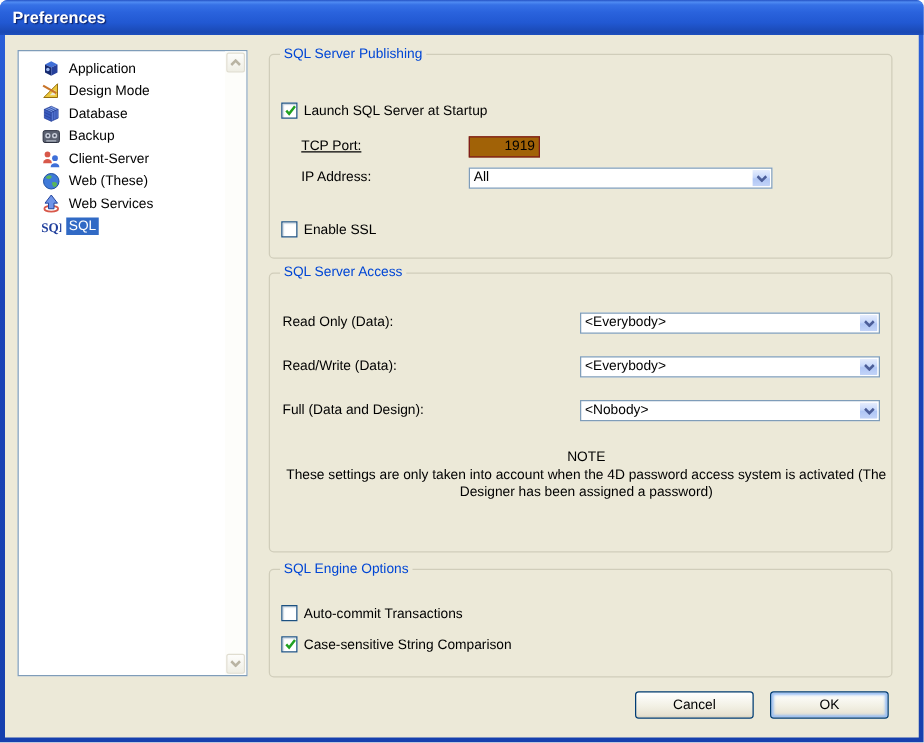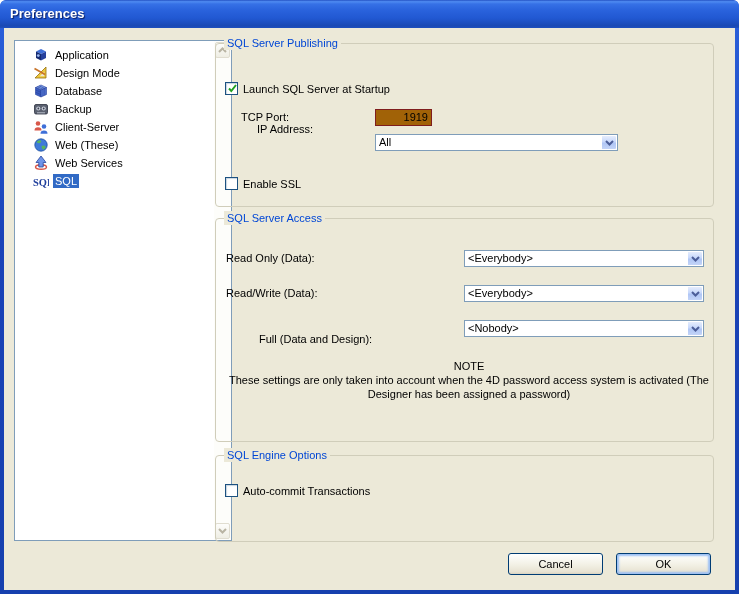--- a/index.html
+++ b/index.html
@@ -8,21 +8,21 @@
     background:linear-gradient(180deg,#2b62dd 0%,#1b43b8 40%,#1640ae 100%);
     border-radius:6px 6px 0 0;overflow:hidden;}
   .titlebar{position:absolute;top:0;left:0;right:0;height:28px;
     background:linear-gradient(180deg,#2452c4 0%,#4f8bf2 6%,#3671e6 14%,#2a63dd 35%,#2158d2 65%,#1a49b4 92%,#1e4fbe 100%);
     border-radius:6px 6px 0 0;}
   .titlebar .title{display:block;line-height:27px;padding-left:10px;color:#fff;
     font-weight:bold;font-size:13px;text-shadow:1px 1px 1px #0a1e63;}
   .content{position:absolute;left:4px;top:28px;width:731px;height:562px;background:#ece9d8;}
 
   
-  .listbox{position:absolute;left:10px;top:12px;width:218px;height:501px;
+  .listbox{position:absolute;left:10px;top:12px;width:184px;height:501px;
     background:#fff;border:1px solid #7f9db9;box-sizing:border-box;}
   .list-items{position:absolute;left:0;top:5px;right:17px;}
   .tree-item{height:18px;display:flex;align-items:center;padding-left:18px;cursor:default;}
   .tree-item .ticon{width:16px;height:16px;margin-right:4px;flex:0 0 16px;}
   .tree-item .tlabel{padding:1px 2px;white-space:nowrap;}
   .tree-item.selected .tlabel{background:#316ac5;color:#fff;}
   .scrollbar{position:absolute;top:0;right:0;width:17px;bottom:0;background:#fdfdfa;}
   .scroll-btn{position:absolute;right:1px;width:15px;height:16px;
     background:linear-gradient(180deg,#fdfdfb,#efeee4);
     border:1px solid #e0ddd0;border-radius:2px;box-sizing:border-box;
@@ -174,24 +174,24 @@
 
       <div class="cb-row" style="left:9px;top:38px;">
         <span class="checkbox">
           <svg width="13" height="13" viewBox="0 0 13 13">
               <path d="M3 6.5 L5.3 9 L10 3" fill="none" stroke="#21a121" stroke-width="2"></path>
             </svg>
         </span>
         <span>Launch SQL Server at Startup</span>
       </div>
 
-      <span class="field-label" style="left:25px;top:65px;">TCP Port:</span>
+      <span class="field-label" style="left:25px;top:65px;text-decoration:underline;">TCP Port:</span>
       <div class="text-field num" style="left:159px;top:65px;width:57px;">1919</div>
 
-      <span class="field-label" style="left:25px;top:77px;margin-left:16px;">IP Address:</span>
+      <span class="field-label" style="left:25px;top:90px;">IP Address:</span>
       <div class="combo" style="left:159px;top:90px;width:243px;">
         <span class="val">All</span>
         <span class="arrow-btn">
           <svg width="9" height="6" viewBox="0 0 9 6">
               <path d="M1 1 L4.5 4.5 L8 1" fill="none" stroke="#4c5e99" stroke-width="2"></path>
             </svg>
         </span>
       </div>
 
       <div class="cb-row" style="left:9px;top:133px;">
@@ -216,21 +216,21 @@
       <span class="field-label" style="left:10px;top:66px;">Read/Write (Data):</span>
       <div class="combo" style="left:248px;top:66px;width:240px;">
         <span class="val">&lt;Everybody&gt;</span>
         <span class="arrow-btn">
           <svg width="9" height="6" viewBox="0 0 9 6">
               <path d="M1 1 L4.5 4.5 L8 1" fill="none" stroke="#4c5e99" stroke-width="2"></path>
             </svg>
         </span>
       </div>
 
-      <span class="field-label" style="left:10px;top:112px;margin-left:33px;">Full (Data and Design):</span>
+      <span class="field-label" style="left:10px;top:101px;">Full (Data and Design):</span>
       <div class="combo" style="left:248px;top:101px;width:240px;">
         <span class="val">&lt;Nobody&gt;</span>
         <span class="arrow-btn">
           <svg width="9" height="6" viewBox="0 0 9 6">
               <path d="M1 1 L4.5 4.5 L8 1" fill="none" stroke="#4c5e99" stroke-width="2"></path>
             </svg>
         </span>
       </div>
 
       <div class="note">
@@ -240,19 +240,27 @@
     </div>
 
     <div class="group g3">
       <span class="group-title">SQL Engine Options</span>
 
       <div class="cb-row" style="left:9px;top:28px;">
         <span class="checkbox"></span>
         <span>Auto-commit Transactions</span>
       </div>
 
+      <div class="cb-row" style="left:9px;top:53px;">
+        <span class="checkbox">
+          <svg width="13" height="13" viewBox="0 0 13 13">
+              <path d="M3 6.5 L5.3 9 L10 3" fill="none" stroke="#21a121" stroke-width="2"></path>
+            </svg>
+        </span>
+        <span>Case-sensitive String Comparison</span>
+      </div>
     </div>
 
     <button class="btn cancel">Cancel</button>
     <button class="btn ok">OK</button>
 
   </div>
 </div>
 
 </body></html>

